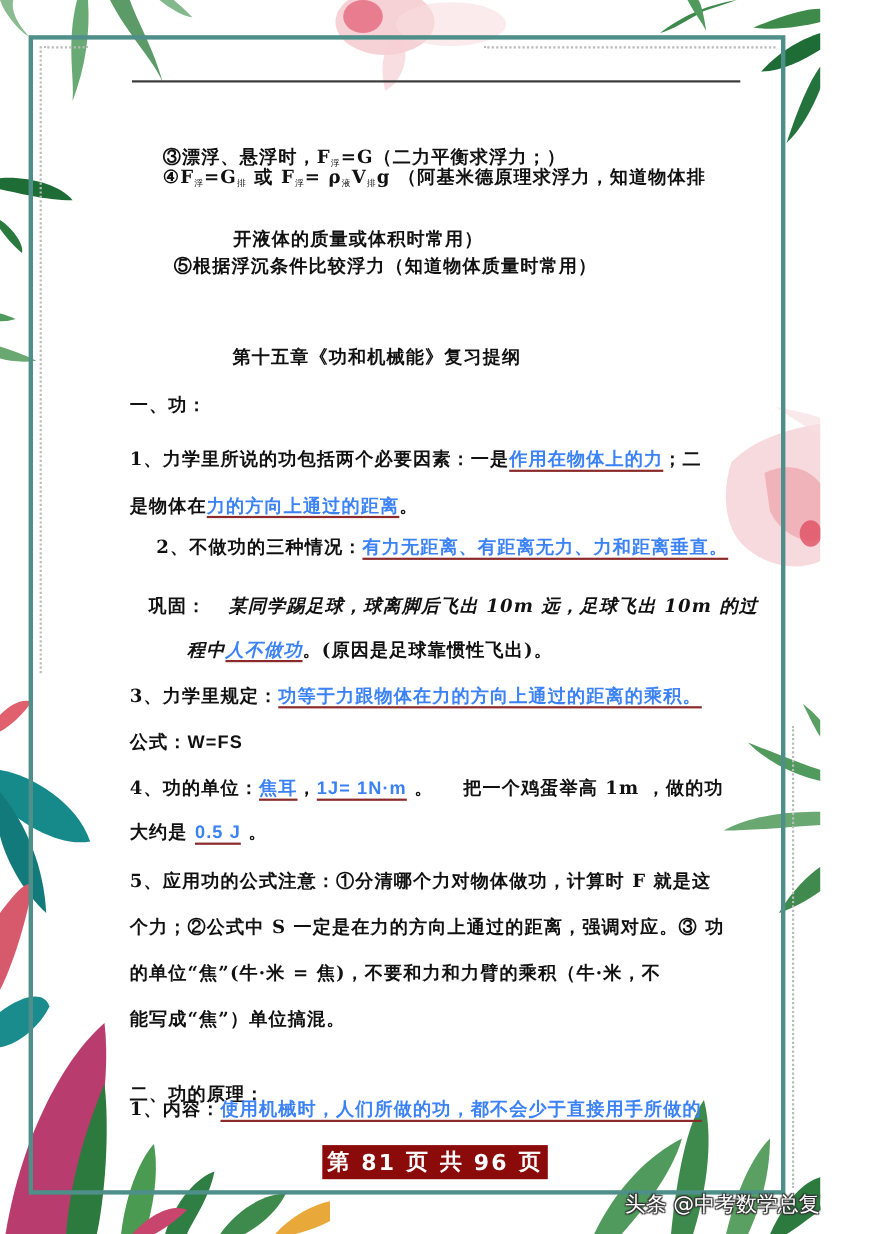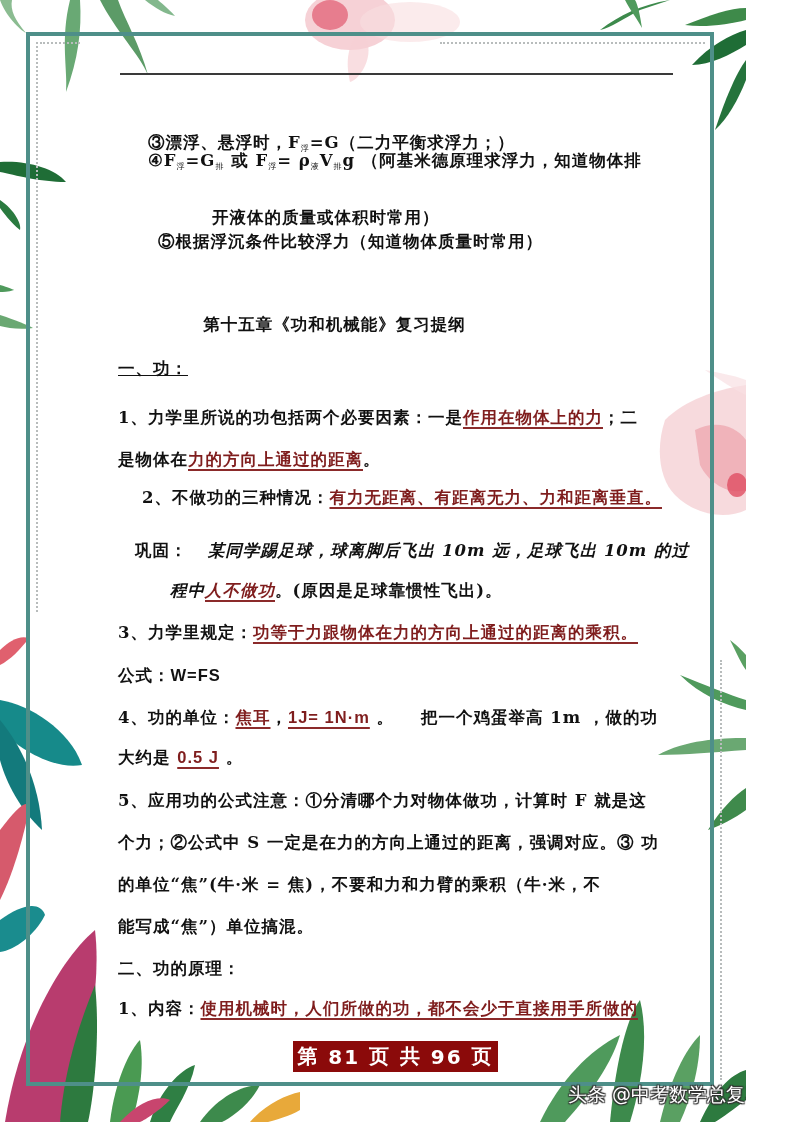--- a/index.html
+++ b/index.html
@@ -14,25 +14,25 @@
     position:absolute; left:26px; top:32px; width:688px; height:1054px;
     border:4px solid #4e8f89; box-sizing:border-box;
   }
   .dots-v { position:absolute; width:0; border-left:2px dotted #b8bcbc; }
   .dots-h { position:absolute; height:0; border-top:2px dotted #b8bcbc; }
   .header-rule { position:absolute; left:120px; top:73px; width:553px; height:0; border-top:2px solid #3a3a3a; }
   .line {
     position:absolute; font-size:16.5px; font-weight:bold; letter-spacing:1px;
     white-space:nowrap; line-height:22px;
   }
-  .red { color:#7f1d1d; text-decoration:underline; text-decoration-color:#8b2a2a; text-underline-offset:4px; text-decoration-thickness:2px; }
+  .red { color:#3b82f6; text-decoration:underline; text-decoration-color:#8b2a2a; text-underline-offset:4px; text-decoration-thickness:2px; }
   .ital { font-style:italic;text-align:center; }
   .sub { font-size:8px; vertical-align:-3px; font-weight:normal; }
   .mono { font-family:"Liberation Sans", sans-serif; }
-  .title { position:absolute; left:16px; width:637px; text-align:center; top:314px; font-size:16.5px; font-weight:bold; letter-spacing:1px; }
+  .title { position:absolute; left:0; width:637px; text-align:center; top:314px; font-size:16.5px; font-weight:bold; letter-spacing:1px;padding-left:24px; }
   .page-badge {
     position:absolute; left:293px; top:1041px; width:205px; height:31px;
     background:#8b0a0a; color:#fff; font-size:20px; font-weight:bold;
     display:flex; align-items:center; justify-content:space-around; letter-spacing:2px;
     font-family:"DejaVu Sans", sans-serif;
   }
   .watermark {
     position:absolute; left:568px; top:1082px; font-size:19px; color:#fff;
     font-family:"DejaVu Sans", sans-serif;
     text-shadow: 0 0 2px #333, 1px 1px 1px #333, -1px -1px 1px #333, 1px -1px 1px #333, -1px 1px 1px #333;
@@ -113,21 +113,21 @@
 <div class="line" style="left:148px;top:148px;top:152px;">
 </div>
 <div class="line" style="left:148px;top:150px;">
   <span>④F</span><span class="sub">浮</span><span>=G</span><span class="sub">排</span><span> 或 F</span><span class="sub">浮</span><span>= ρ</span><span class="sub">液</span><span>V</span><span class="sub">排</span><span>g （阿基米德原理求浮力，知道物体排</span>
 </div>
 <div class="line" style="left:212px;top:188px;margin-top:19px;">开液体的质量或体积时常用）</div>
 <div class="line" style="left:158px;top:231px;">⑤根据浮沉条件比较浮力（知道物体质量时常用）</div>
 
 <div class="title">第十五章《功和机械能》复习提纲</div>
 
-<div class="line" style="left:118px;top:358px;text-decoration:underline;">一、功：</div>
+<div class="line" style="left:118px;top:358px;">一、功：</div>
 
 <div class="line" style="left:118px;top:407px;">
   <span>1、力学里所说的功包括两个必要因素：一是</span><span class="red">作用在物体上的力</span><span>；二</span>
 </div>
 <div class="line" style="left:118px;top:449px;">
   <span>是物体在</span><span class="red">力的方向上通过的距离</span><span>。</span>
 </div>
 
 <div class="line" style="left:118px;top:487px;margin-left:24px;">
   <span>2、不做功的三种情况：</span><span class="red">有力无距离、有距离无力、力和距离垂直。</span>
@@ -151,21 +151,21 @@
 </div>
 <div class="line" style="left:118px;top:746px;text-align:center;">
   <span style="white-space:pre">大约是 </span><span class="red mono">0.5 J</span><span style="white-space:pre"> 。</span>
 </div>
 
 <div class="line" style="left:118px;top:790px;">5、应用功的公式注意：①分清哪个力对物体做功，计算时 F 就是这</div>
 <div class="line" style="left:118px;top:832px;">个力；②公式中 S 一定是在力的方向上通过的距离，强调对应。③ 功</div>
 <div class="line" style="left:118px;top:874px;">的单位“焦”(牛·米 = 焦)，不要和力和力臂的乘积（牛·米，不</div>
 <div class="line" style="left:118px;top:916px;">能写成“焦”）单位搞混。</div>
 
-<div class="line" style="left:118px;top:958px;">二、功的原理：</div>
+<div class="line" style="left:118px;top:984px;">二、功的原理：</div>
 <div class="line" style="left:118px;top:998px;">
   <span>1、内容：</span><span class="red">使用机械时，人们所做的功，都不会少于直接用手所做的</span>
 </div>
 
 <div class="page-badge">
   <span>第</span>
   <span>81</span>
   <span>页</span>
   <span>共</span>
   <span>96</span>

